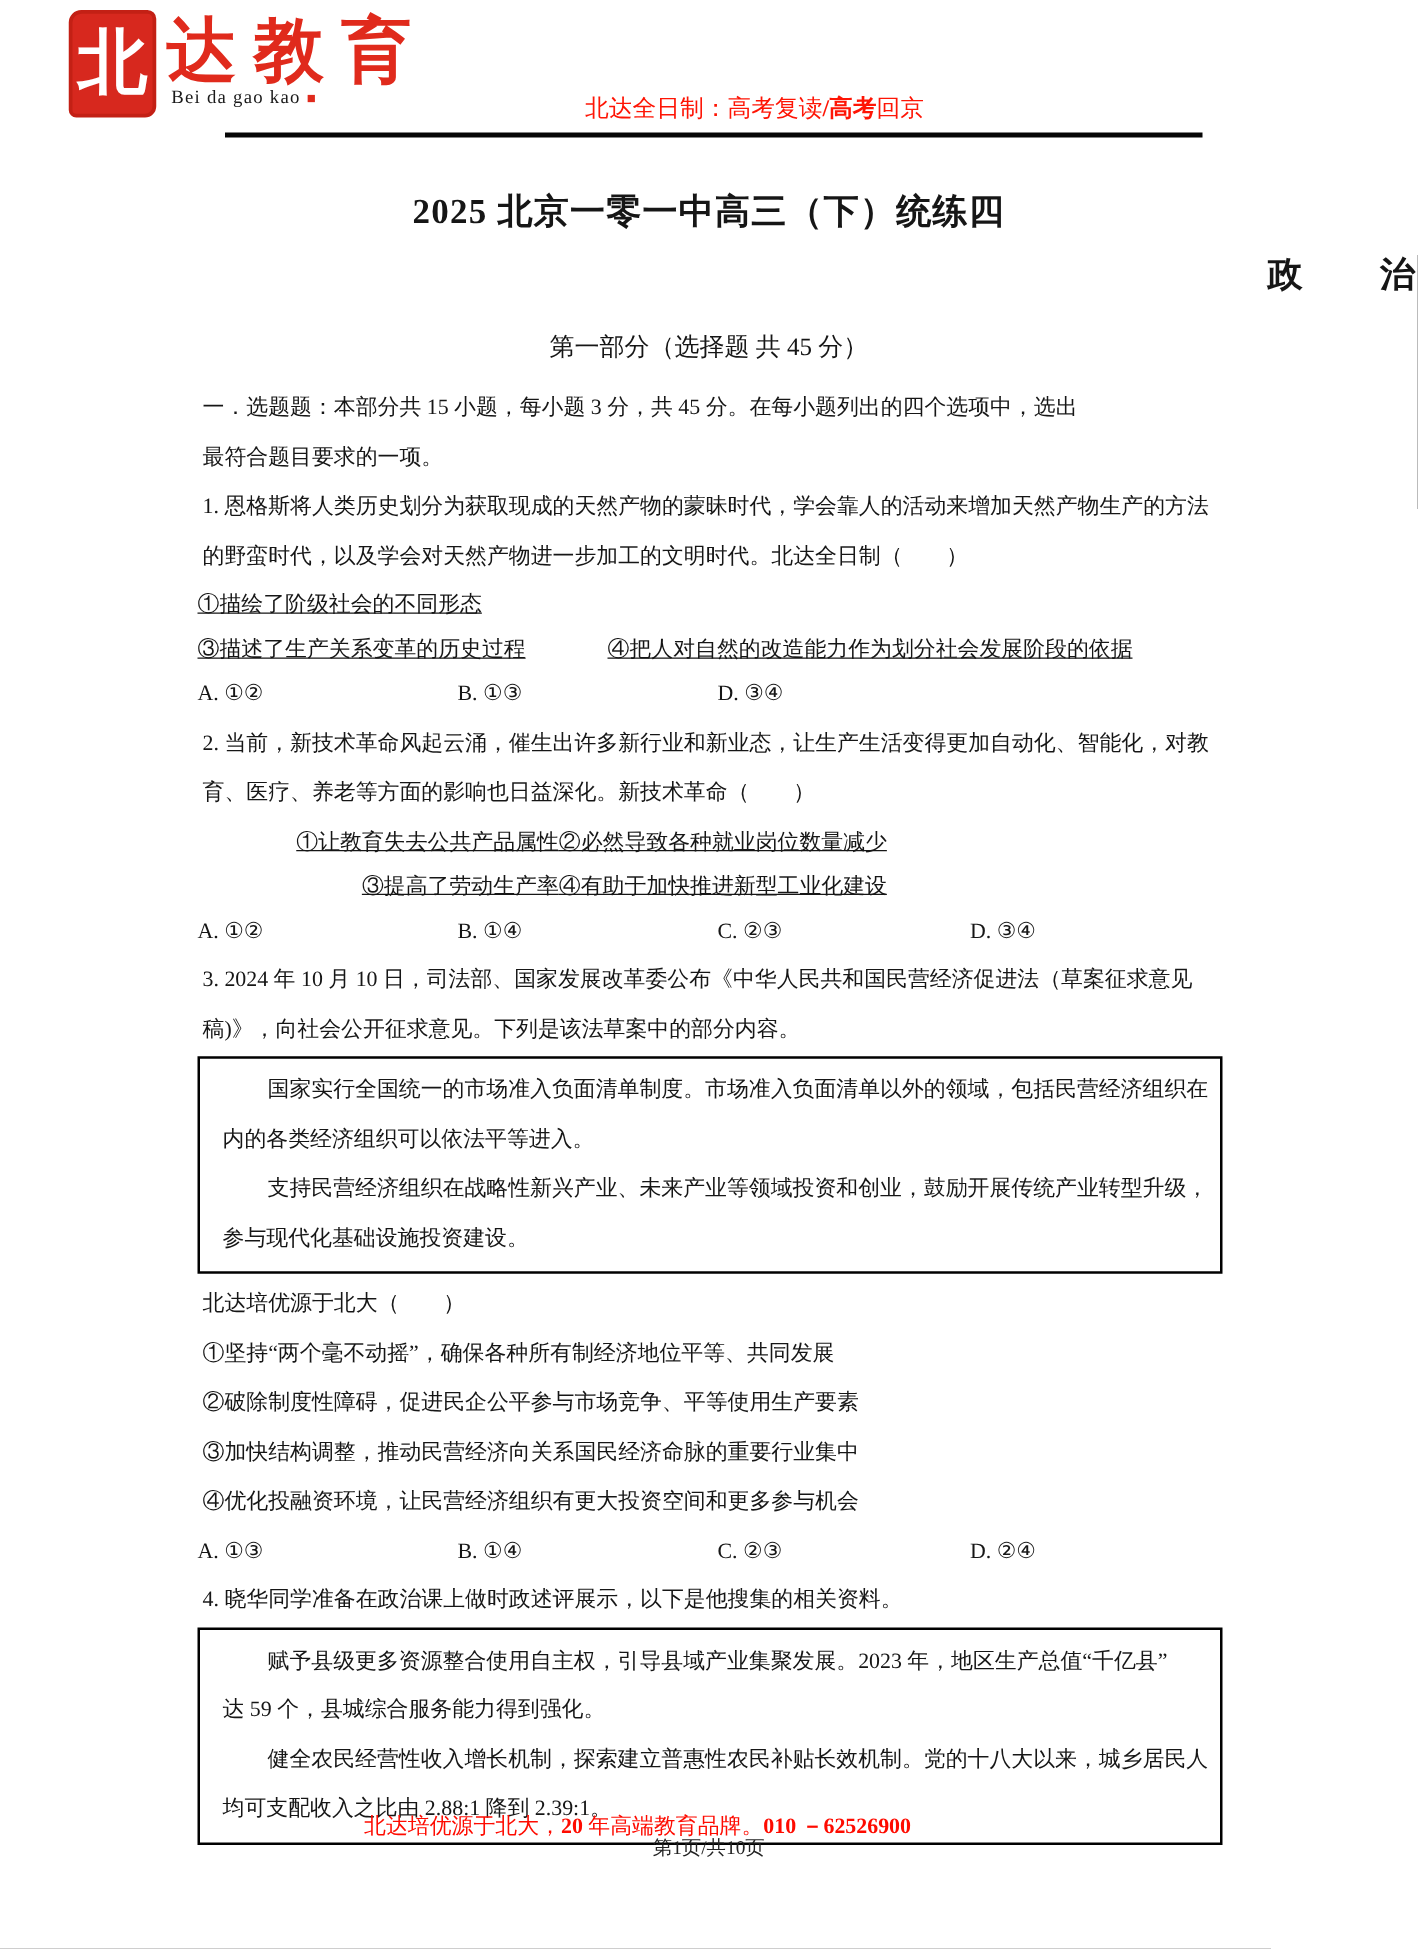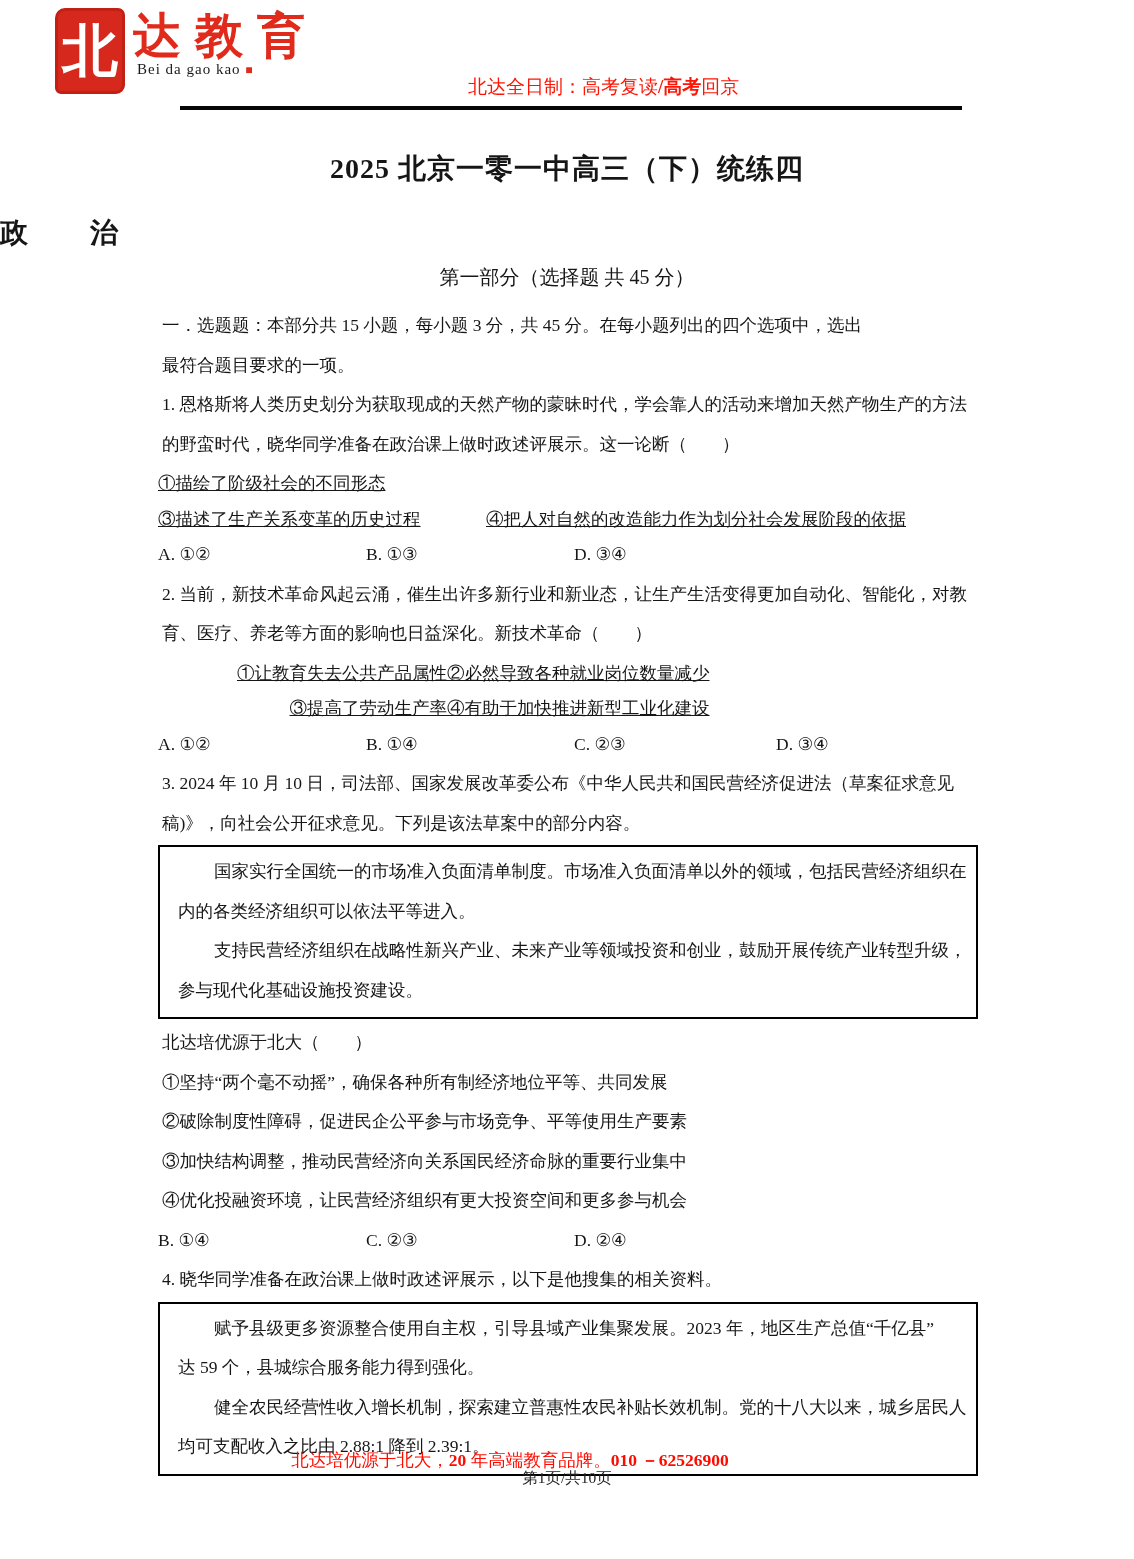--- a/index.html
+++ b/index.html
@@ -19,34 +19,34 @@
   .stamp {
     width:70px; height:86px;
     background:#d7281e;
     border:3px solid #c32015;
     border-radius:10px 7px 9px 6px;
     display:flex; align-items:center; justify-content:center;
     color:#fff; font-size:56px; font-weight:700; line-height:1;
   }
   .brandwrap { margin-left:8px; }
   .brand {
-    font-size:48px; font-weight:700; color:#e02a1c;
+    font-size:56px; font-weight:700; color:#e02a1c;
     letter-spacing:14px; line-height:1.18; white-space:nowrap;
   }
   .tagline { font-size:15px; color:#1a1a1a; letter-spacing:1px; margin-top:-4px; margin-left:4px; white-space:nowrap; }
   .tagline .sq { color:#e02a1c; font-size:12px; }
 
   .slogan { position:absolute; left:468px; top:74px; font-size:19px; color:#fe1505; white-space:nowrap; }
   .slogan b { font-weight:700; }
   .hline { position:absolute; left:180px; top:106px; width:782px; height:4px; background:#060606; }
 
   
   .h-title { position:absolute; top:150px; left:0; width:100%; margin:0; text-align:center;
              font-size:28px; font-weight:700; letter-spacing:1px; }
-  .h-subject { position:absolute; top:214px; left:0; width:100%; margin:0; text-align:left;
+  .h-subject { position:absolute; top:201px; left:0; width:100%; margin:0; text-align:right;
                font-size:28px; font-weight:700; letter-spacing:2px; }
   .h-part { position:absolute; top:264px; left:0; width:100%; text-align:center; font-size:20px; }
 
   
   .bodycol {
     position:absolute; left:158px; top:304px; width:820px;
     font-size:17.5px; line-height:35.5px;
   }
   .line { margin:4px; white-space:nowrap; }
   .optrow { display:flex; white-space:nowrap;text-decoration:underline; }
@@ -97,21 +97,21 @@
   <h2 class="h-subject">政　　治</h2>
   <div class="h-part">第一部分（选择题 共 45 分）</div>
 
   <div class="bodycol">
 
     <p class="line">一．选题题：本部分共 15 小题，每小题 3 分，共 45 分。在每小题列出的四个选项中，选出</p>
     <p class="line">最符合题目要求的一项。</p>
 
     <div>
       <p class="line">1. 恩格斯将人类历史划分为获取现成的天然产物的蒙昧时代，学会靠人的活动来增加天然产物生产的方法</p>
-      <p class="line">的野蛮时代，晓华同学准备在政治课上做时政述评展示。这一论断（　　）</p>
+      <p class="line">的野蛮时代，以及学会对天然产物进一步加工的文明时代。北达全日制（　　）</p>
       <div class="optrow">
         <span class="c1 c1-q1">①描绘了阶级社会的不同形态</span>
       </div>
       <div class="optrow">
         <span class="c1 c1-q1">③描述了生产关系变革的历史过程</span>
         <span>④把人对自然的改造能力作为划分社会发展阶段的依据</span>
       </div>
       <div class="ansrow">
         <span>A. ①②</span>
         <span>B. ①③</span>
@@ -146,20 +146,21 @@
         <p class="line">内的各类经济组织可以依法平等进入。</p>
         <p class="line ind">支持民营经济组织在战略性新兴产业、未来产业等领域投资和创业，鼓励开展传统产业转型升级，</p>
         <p class="line">参与现代化基础设施投资建设。</p>
       </div>
       <p class="line">北达培优源于北大（　　）</p>
       <p class="line">①坚持“两个毫不动摇”，确保各种所有制经济地位平等、共同发展</p>
       <p class="line">②破除制度性障碍，促进民企公平参与市场竞争、平等使用生产要素</p>
       <p class="line">③加快结构调整，推动民营经济向关系国民经济命脉的重要行业集中</p>
       <p class="line">④优化投融资环境，让民营经济组织有更大投资空间和更多参与机会</p>
       <div class="ansrow">
+        <span>A. ①③</span>
         <span>B. ①④</span>
         <span>C. ②③</span>
         <span>D. ②④</span>
       </div>
     </div>
 
     <div>
       <p class="line">4. 晓华同学准备在政治课上做时政述评展示，以下是他搜集的相关资料。</p>
       <div class="qbox">
         <p class="line ind">赋予县级更多资源整合使用自主权，引导县域产业集聚发展。2023 年，地区生产总值“千亿县”</p>

